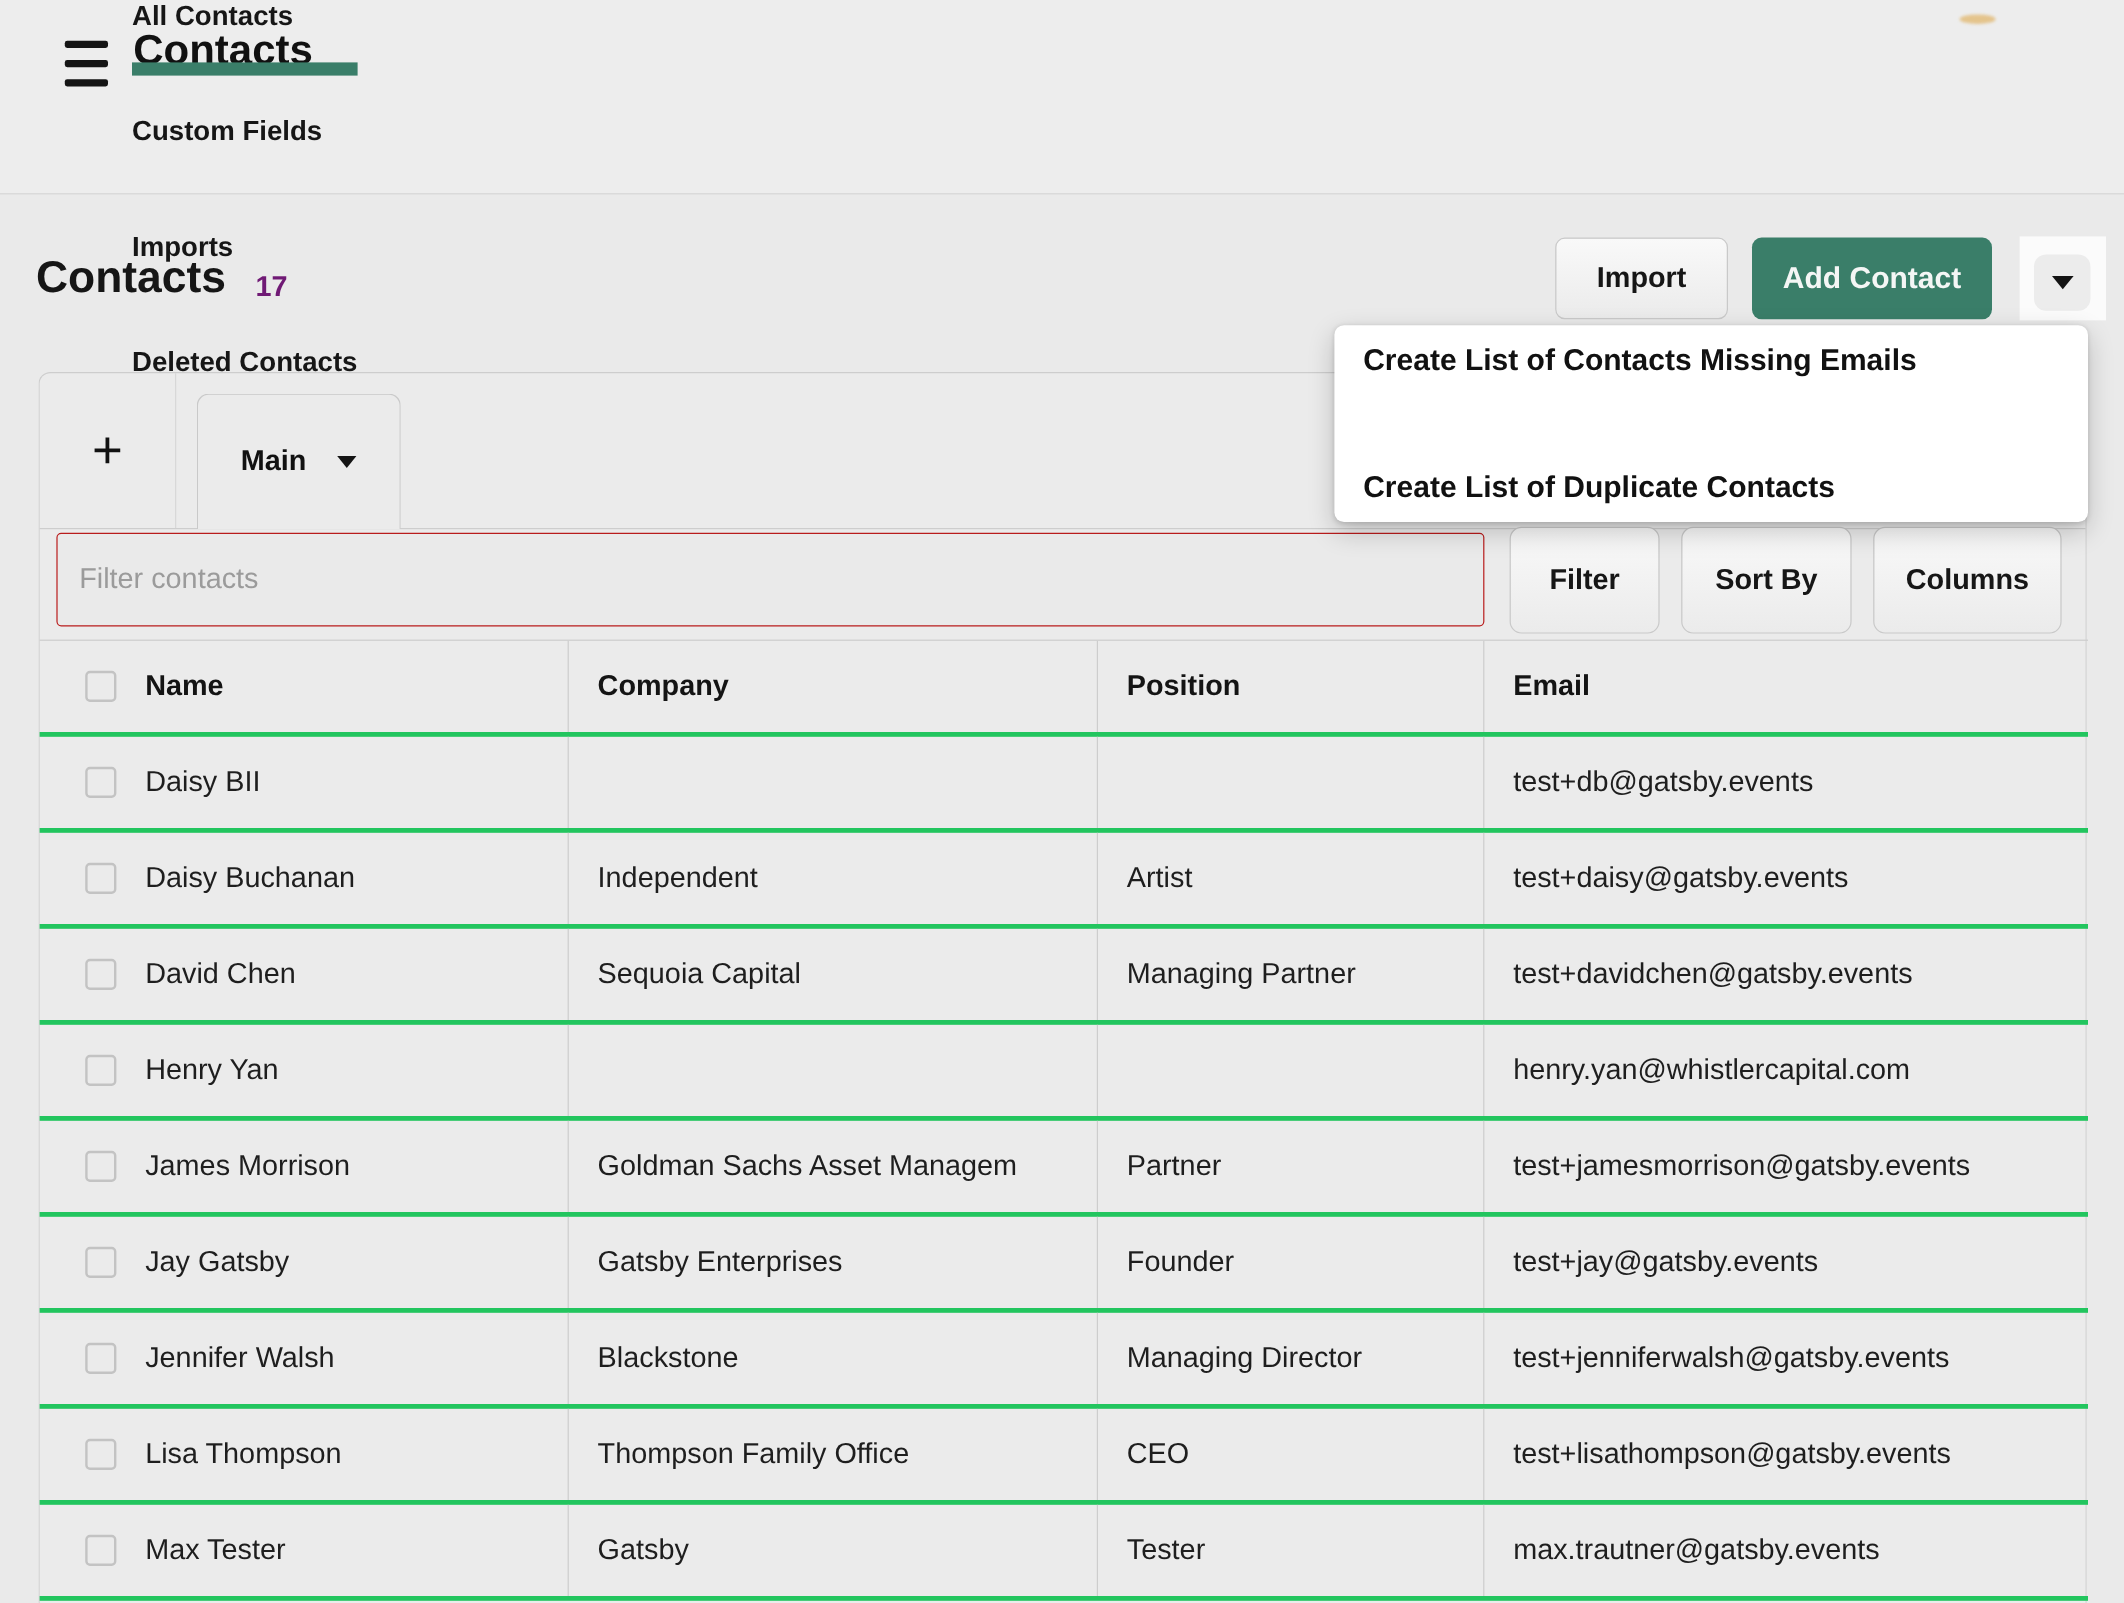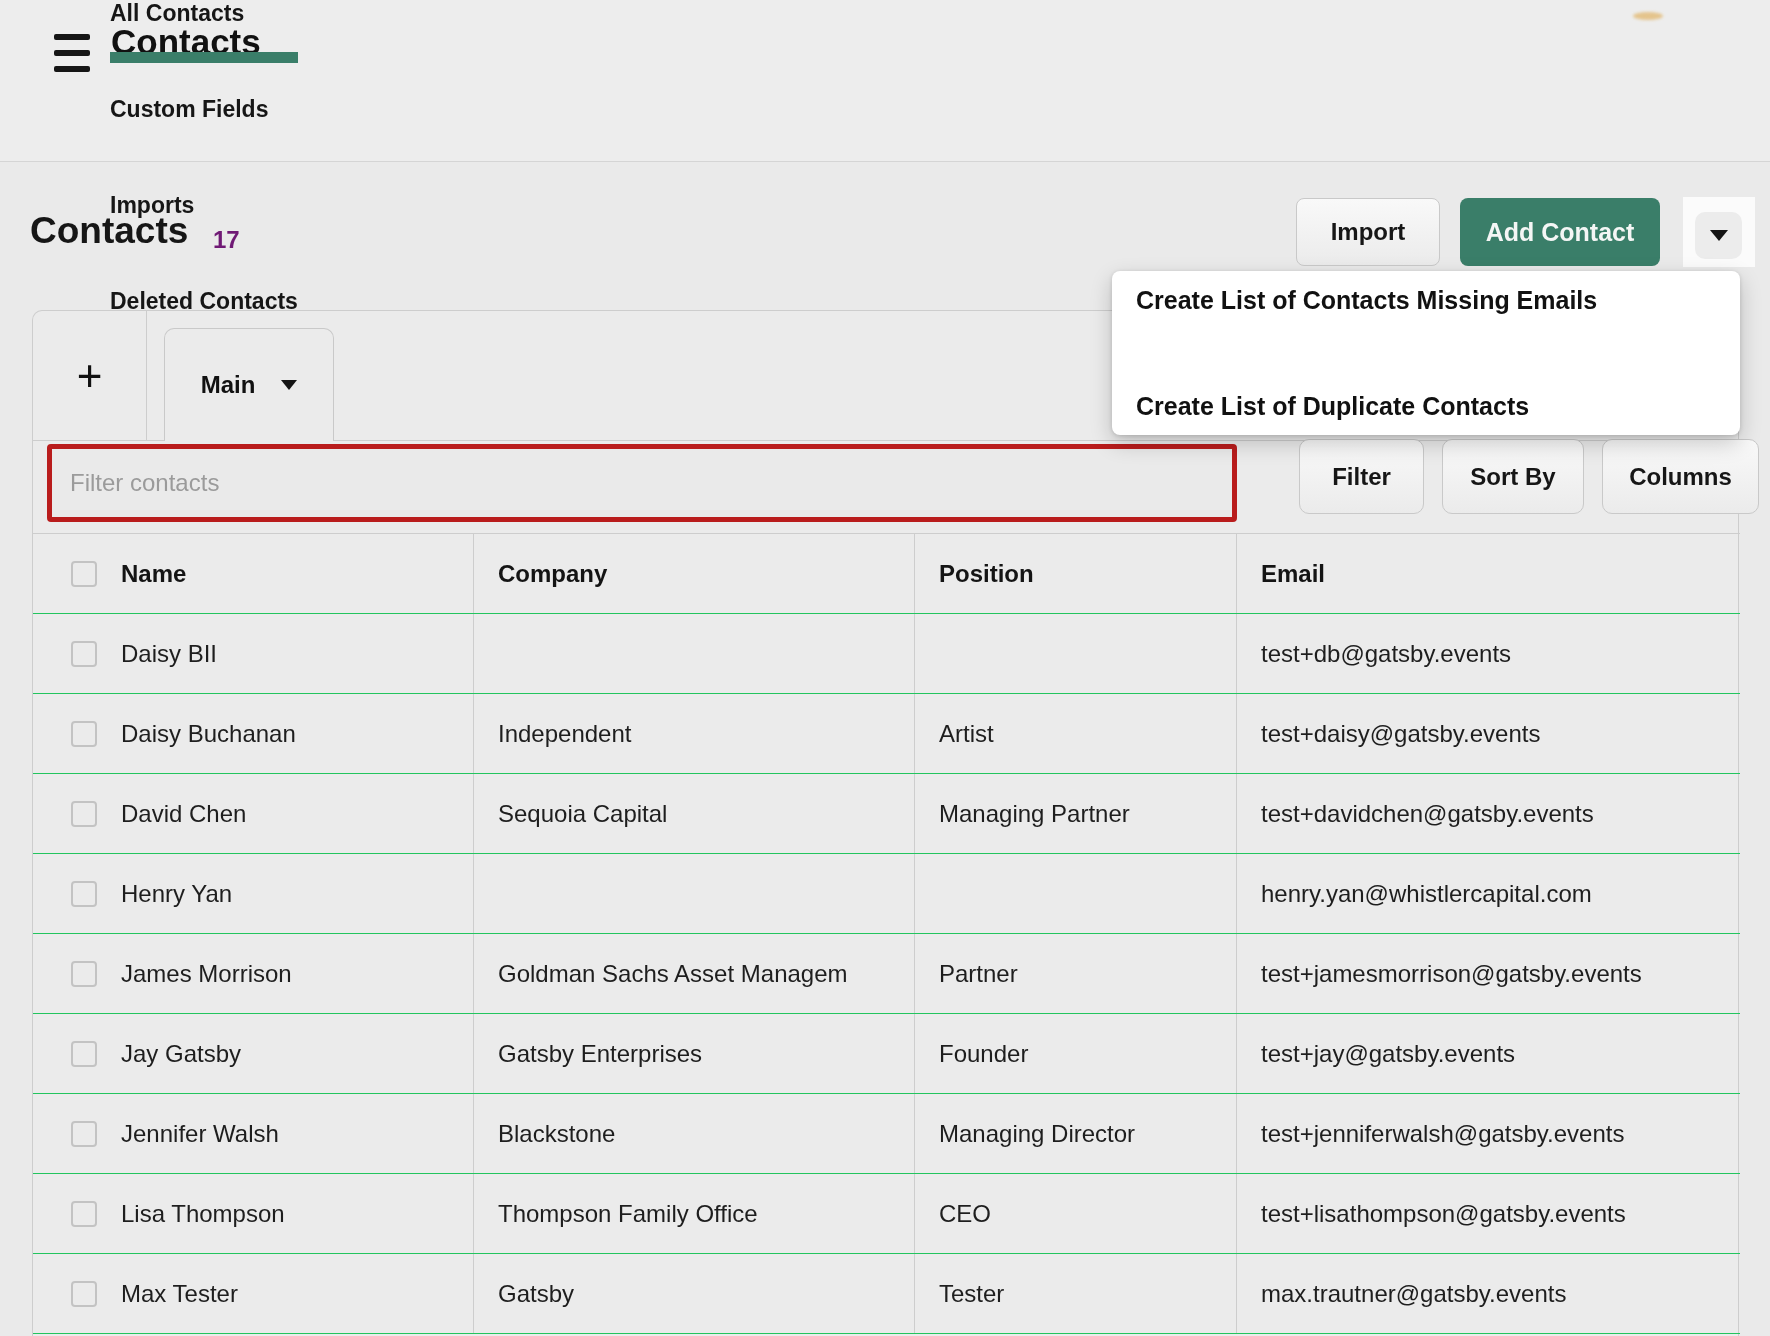--- a/index.html
+++ b/index.html
@@ -49,32 +49,32 @@
   .plus-cell{position:absolute;left:0;top:0;bottom:0;width:113px;border-right:1px solid #cdcdcd;
              display:flex;align-items:center;justify-content:center;cursor:pointer;border-top-left-radius:10px;}
   .plus{font-size:44px;font-weight:400;color:#111;line-height:1;}
   .list-tab{position:absolute;left:131px;top:17px;bottom:-1px;width:168px;background:#ebebeb;
             border:1px solid #c9c9c9;border-bottom:none;border-radius:10px 10px 0 0;cursor:pointer;
             display:flex;align-items:center;justify-content:center;gap:26px;
             font-size:24px;font-weight:700;color:#111;}
 
   .toolbar{position:absolute;left:0;top:130px;width:100%;height:92px;}
   .filter-input{position:absolute;left:14px;top:3px;width:1190px;height:78px;box-sizing:border-box;
-                background:#eaeaea;border:5px solid #b91c1c;border-radius:4px;padding:0 18px;
+                background:#eaeaea;border:1px solid #b91c1c;border-radius:4px;padding:0 18px;
                 font-family:inherit;font-size:24px;color:#222;}
   .filter-input::placeholder{color:#9b9b9b;}
-  .btn-tb{position:absolute;top:-2px;height:75px;margin-left:41px;}
+  .btn-tb{position:absolute;top:-2px;height:89px;}
   .btn-filter{left:1225px;width:125px;}
   .btn-sort{left:1368px;width:142px;}
   .btn-columns{left:1528px;width:157px;}
 
   
   .table{position:absolute;left:0;top:222px;width:1707px;border-top:1px solid #cdcdcd;}
   .tr{display:grid;grid-template-columns:440px 441px 322px 504px;height:80px;
-      border-bottom:1px solid #22c55e;box-sizing:border-box;}
+      border-bottom:4px solid #22c55e;box-sizing:border-box;}
   .td{display:flex;align-items:center;padding-left:24px;font-size:24px;color:#1e1e1e;
       overflow:hidden;white-space:nowrap;box-sizing:border-box;}
   .td + .td{border-left:1px solid #cdcdcd;}
   .td-c1{padding-left:38px;gap:24px;}
   .thead .td span.htext{font-weight:700;color:#141414;}
   .cb{width:26px;height:26px;flex:none;border:2px solid #c3c3c3;border-radius:4px;
       background:transparent;box-sizing:border-box;cursor:pointer;}
 </style>
 </head>
 <body>

